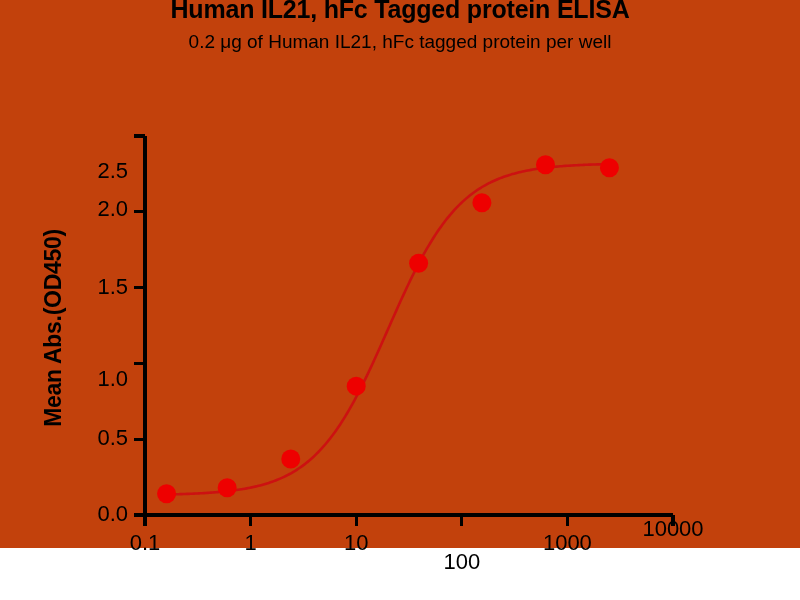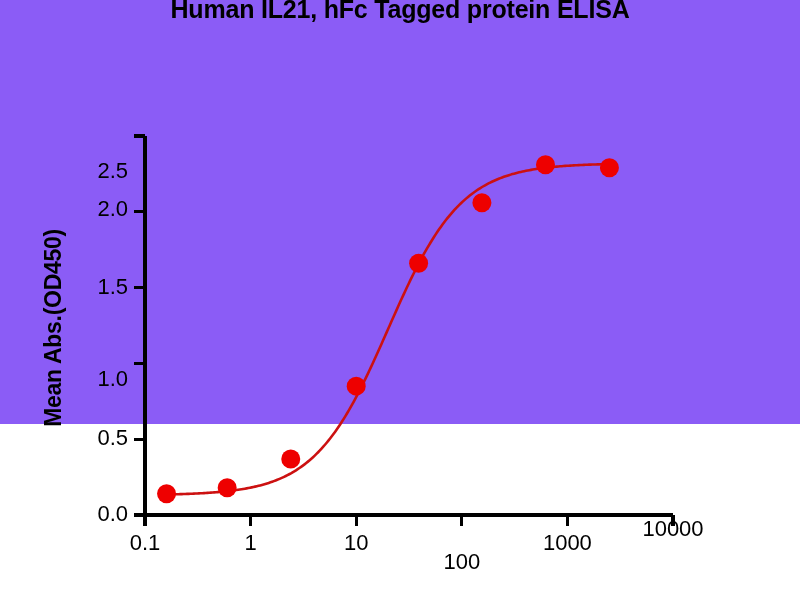--- a/index.html
+++ b/index.html
@@ -11,22 +11,22 @@
     width: 800px;
     height: 600px;
     overflow: hidden;
     font-family: "Liberation Sans", sans-serif;
     color: #000000;
   }
 
   #figure {
     position: relative;
     width: 800px;
-    height: 424px;
-    background: #8b5cf6;
+    height: 548px;
+    background: #c2410c;
   }
 
   
   .title-block {
     position: absolute;
     top: -5px;
     left: 0;
     width: 800px;
     text-align: center;
   }
@@ -98,20 +98,21 @@
     white-space: nowrap;
   }
 </style>
 </head>
 <body>
 
 <div id="figure">
 
   <div class="title-block">
     <div class="chart-title">Human IL21, hFc Tagged protein ELISA</div>
+    <div class="chart-subtitle">0.2 μg of Human IL21, hFc tagged protein per well</div>
   </div>
 
   <div id="plot-area">
     <svg id="chart-svg" width="800" height="600">
       <g id="axes-group">
           <line x1="145" y1="515" x2="145" y2="136" stroke="#000" stroke-width="3.2" shape-rendering="crispEdges"></line>
           <line x1="145" y1="515" x2="673" y2="515" stroke="#000" stroke-width="3.2" shape-rendering="crispEdges"></line>
           <line x1="134" y1="515" x2="145" y2="515" stroke="#000" stroke-width="3.2" shape-rendering="crispEdges"></line>
           <line x1="134" y1="439.2" x2="145" y2="439.2" stroke="#000" stroke-width="3.2" shape-rendering="crispEdges"></line>
           <line x1="134" y1="363.4" x2="145" y2="363.4" stroke="#000" stroke-width="3.2" shape-rendering="crispEdges"></line>

